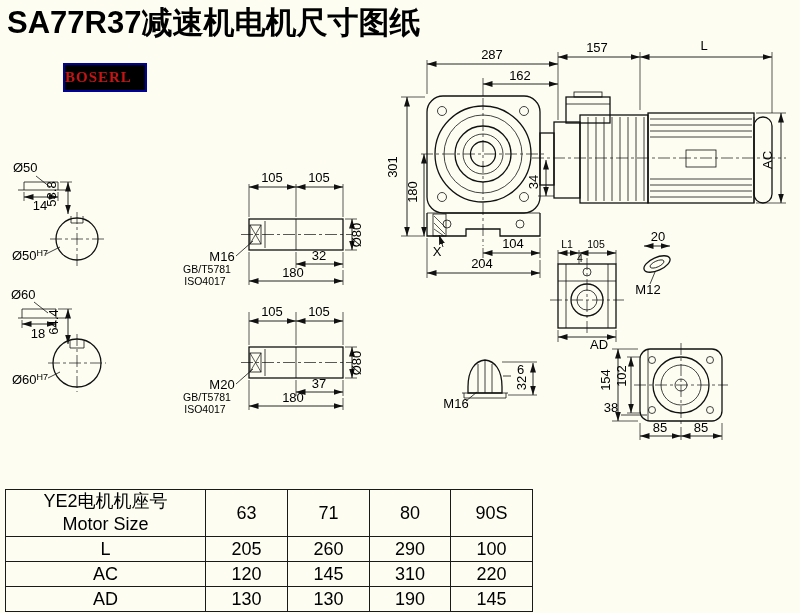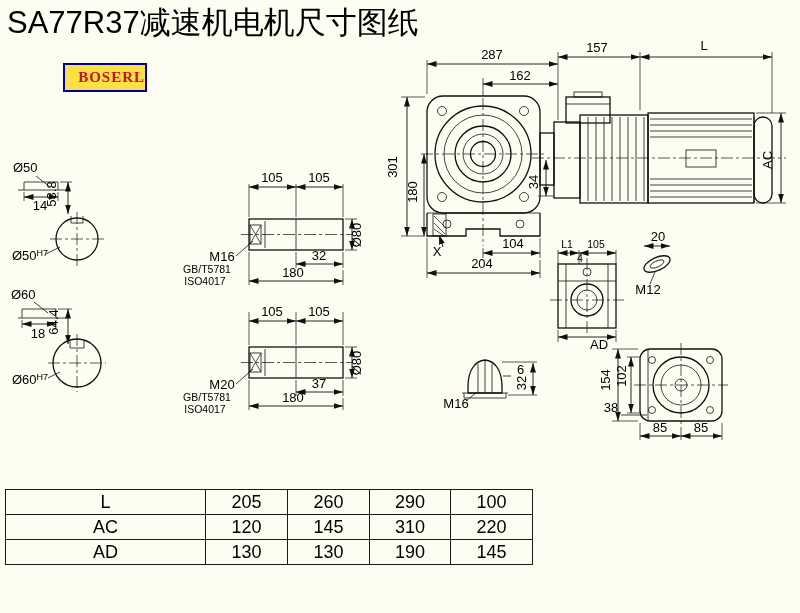--- a/index.html
+++ b/index.html
@@ -1,20 +1,20 @@
 <!DOCTYPE html>
 <html><head>
 <meta charset="utf-8">
 <style>
   * { margin:0; padding:0; box-sizing:border-box; }
   html,body { width:800px; height:613px; }
   body { background:#fdfdf2; font-family:"Liberation Sans",sans-serif; position:relative; overflow:hidden; color:#000; }
-  .title { position:absolute; left:7px; top:2px; font-size:31px; font-weight:400; letter-spacing:0; white-space:nowrap; }
-  .logo { position:absolute; left:63px; top:63px; width:84px; height:29px; border:2px solid #00009a; background:#fde047;
-          display:flex; align-items:center; justify-content:flex-end; }
+  .title { position:absolute; left:7px; top:2px; font-size:31px; font-weight:700; letter-spacing:0; white-space:nowrap; }
+  .logo { position:absolute; left:63px; top:63px; width:84px; height:29px; border:2px solid #00009a; background:#000000;
+          display:flex; align-items:center; justify-content:flex-start; }
   .logo span { color:#c51414; font-family:"Liberation Serif",serif; font-weight:bold; font-size:15px; letter-spacing:1px; }
   svg.draw { position:absolute; left:0; top:0; }
   .out  { fill:none; stroke:#111; stroke-width:1.3; }
   .thin { fill:none; stroke:#111; stroke-width:0.8; }
   .dim  { fill:none; stroke:#111; stroke-width:0.9; }
   .ext  { fill:none; stroke:#111; stroke-width:0.7; }
   .cl   { fill:none; stroke:#111; stroke-width:0.7; stroke-dasharray:12 3 3 3; }
   .hat  { stroke:#111; stroke-width:0.7; }
   text.d  { font-family:"Liberation Sans",sans-serif; font-size:13px; fill:#000; }
   text.sm { font-size:10.5px; }
@@ -345,20 +345,30 @@
 
 <table class="spec">
   <colgroup>
     <col style="width:200px">
       <col style="width:82px">
       <col style="width:82px">
       <col style="width:81px">
       <col style="width:82px">
   </colgroup>
   <tbody>
+    <tr style="height:47px">
+      <td class="hdr">
+        <div>YE2电机机座号</div>
+        <div>Motor Size</div>
+      </td>
+      <td>63</td>
+      <td>71</td>
+      <td>80</td>
+      <td>90S</td>
+    </tr>
     <tr style="height:25px">
       <td>L</td>
       <td>205</td>
       <td>260</td>
       <td>290</td>
       <td>100</td>
     </tr>
     <tr style="height:25px">
       <td>AC</td>
       <td>120</td>

